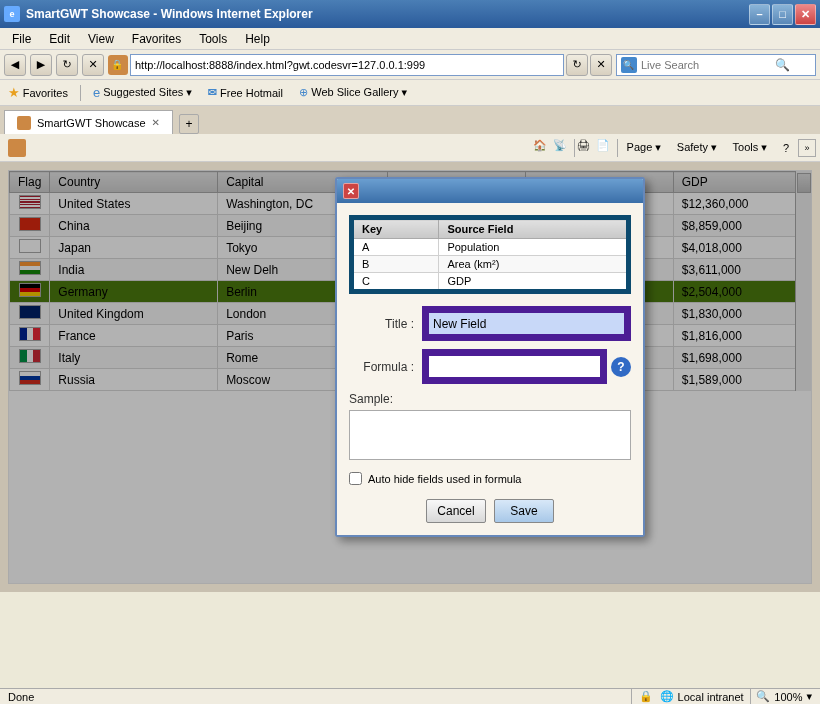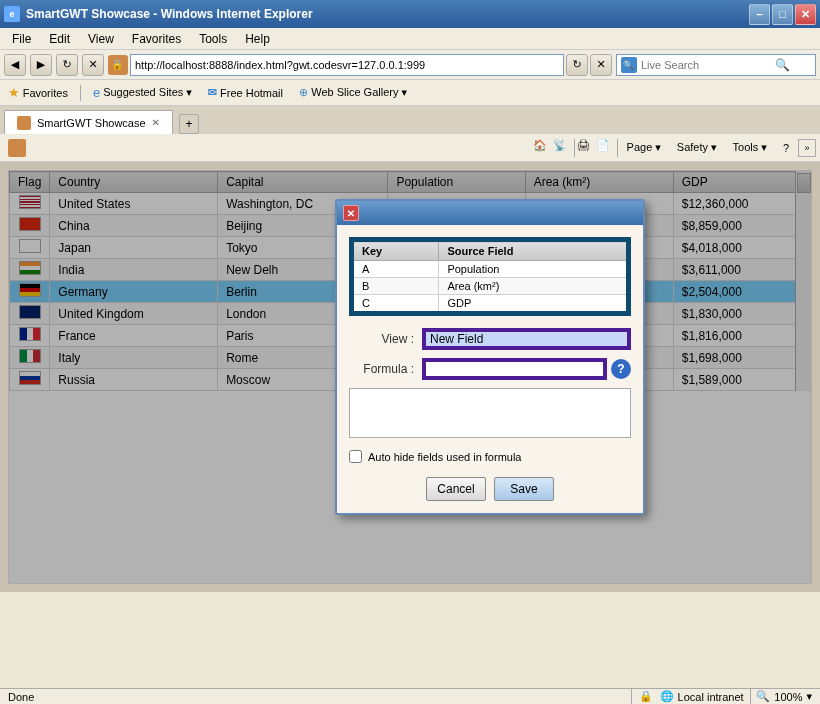--- a/index.html
+++ b/index.html
@@ -143,21 +143,21 @@
       text-align: left;
       font-weight: normal;
       white-space: nowrap;
     }
     .data-grid td {
       border: 1px solid #d8d8d8;
       padding: 2px 8px;
       white-space: nowrap;
     }
     .data-grid tr:nth-child(even) td { background: #f8f8f8; }
-    .data-grid tr.highlight td { background: #7dd3fc; }
+    .data-grid tr.highlight td { background: #4d7c0f; }
     .flag-cell { width: 32px; text-align: center; }
     .flag { width: 22px; height: 14px; display: inline-block; border: 1px solid #aaa; }
     .flag-us { background: linear-gradient(to bottom, #b22234 0%, #b22234 11%, white 11%, white 22%, #b22234 22%, #b22234 33%, white 33%, white 44%, #b22234 44%, #b22234 55%, white 55%, white 66%, #b22234 66%, #b22234 77%, white 77%, white 88%, #b22234 88%); }
     .flag-cn { background: #de2910; }
     .flag-jp { background: white; }
     .flag-in { background: linear-gradient(to bottom, #ff9933 33%, white 33%, white 66%, #138808 66%); }
     .flag-de { background: linear-gradient(to bottom, #000 33%, #dd0000 33%, #dd0000 66%, #ffce00 66%); }
     .flag-gb { background: #012169; }
     .flag-fr { background: linear-gradient(to right, #002395 33%, white 33%, white 66%, #ed2939 66%); }
     .flag-it { background: linear-gradient(to right, #009246 33%, white 33%, white 66%, #ce2b37 66%); }
@@ -249,21 +249,21 @@
 
     
     .fields-table { width: 100%; border-collapse: collapse; font-size: 11px; border: 5px solid #0c4a6e; margin-bottom: 12px; }
     .fields-table th { background: linear-gradient(to bottom, #e0e0e0, #c8c8c8); border: 1px solid #aaa; padding: 3px 8px; text-align: left; font-weight: bold; }
     .fields-table td { border: 1px solid #d0d0d0; padding: 2px 8px; background: white; }
     .fields-table tr:nth-child(even) td { background: #f8f8f8; }
 
     
     .form-row { display: flex; align-items: center; margin-bottom: 8px; }
     .form-label { width: 65px; text-align: right; font-size: 12px; margin-right: 8px; color: #333; }
-    .form-input { flex: 1; height: 22px; border: 4px solid #4c1d95; padding: 2px 4px; font-size: 12px; background: white; }
+    .form-input { flex: 1; height: 35px; border: 7px solid #4c1d95; padding: 2px 4px; font-size: 12px; background: white; }
     .form-input-blue { background: #c8d8f8; }
     .help-btn {
       width: 20px; height: 20px; background: #316ac5;
       border: none; border-radius: 50%; color: white;
       cursor: pointer; font-size: 12px; font-weight: bold;
       display: flex; align-items: center; justify-content: center;
       margin-left: 4px;
     }
 
     
@@ -553,31 +553,32 @@
       <td>Area (km²)</td>
     </tr>
                 <tr>
       <td>C</td>
       <td>GDP</td>
     </tr>
               </tbody>
           </table>
 
           <div class="form-row">
-            <div class="form-label">View :</div>
+            <div class="form-label">Title :</div>
             <input class="form-input form-input-blue" type="text" value="New Field" style="">
           </div>
 
           <div class="form-row">
             <div class="form-label">Formula :</div>
             <input class="form-input" type="text" style="width: 170px;">
             <button class="help-btn">?</button>
           </div>
 
           <div class="sample-section">
+            <div class="sample-label">Sample:</div>
             <div class="sample-box"></div>
           </div>
 
           <div class="checkbox-row">
             <input type="checkbox" style="">
             <span>Auto hide fields used in formula</span>
           </div>
 
           <div class="dialog-buttons">
             <button class="dialog-btn">Cancel</button>

